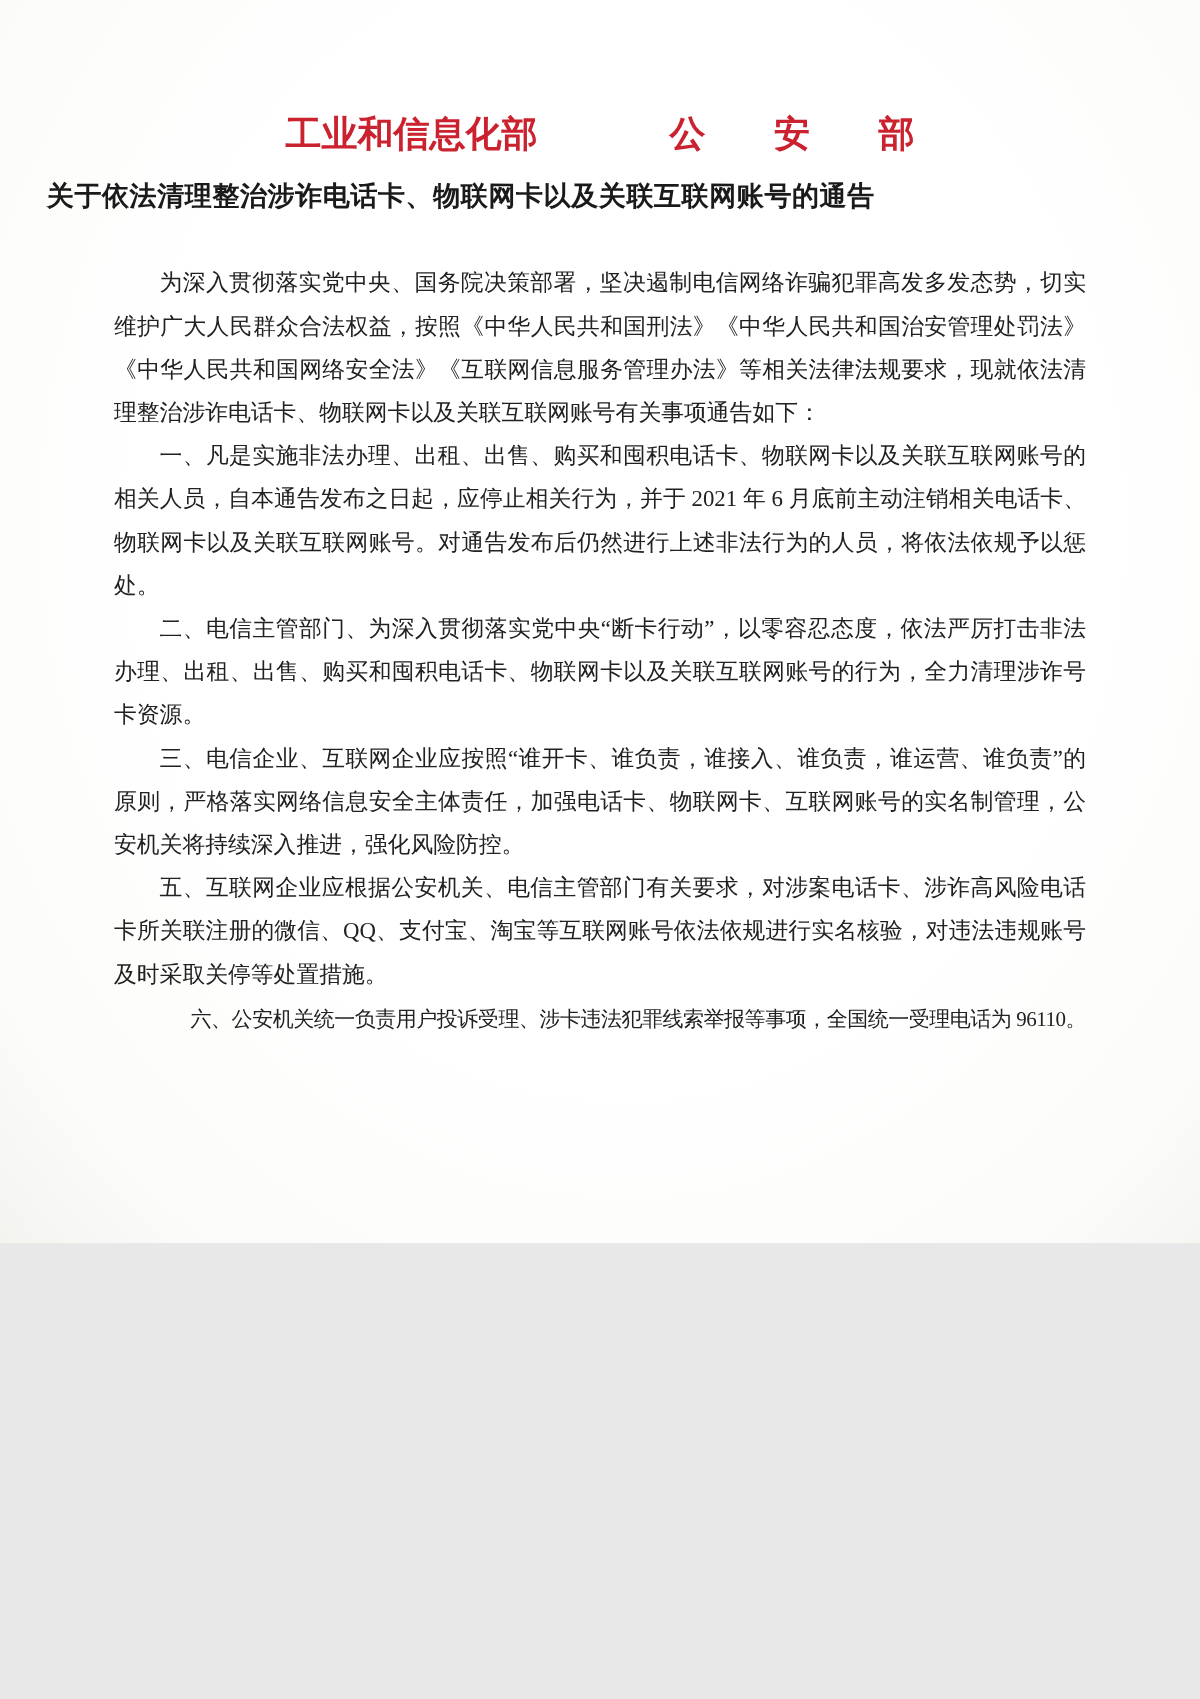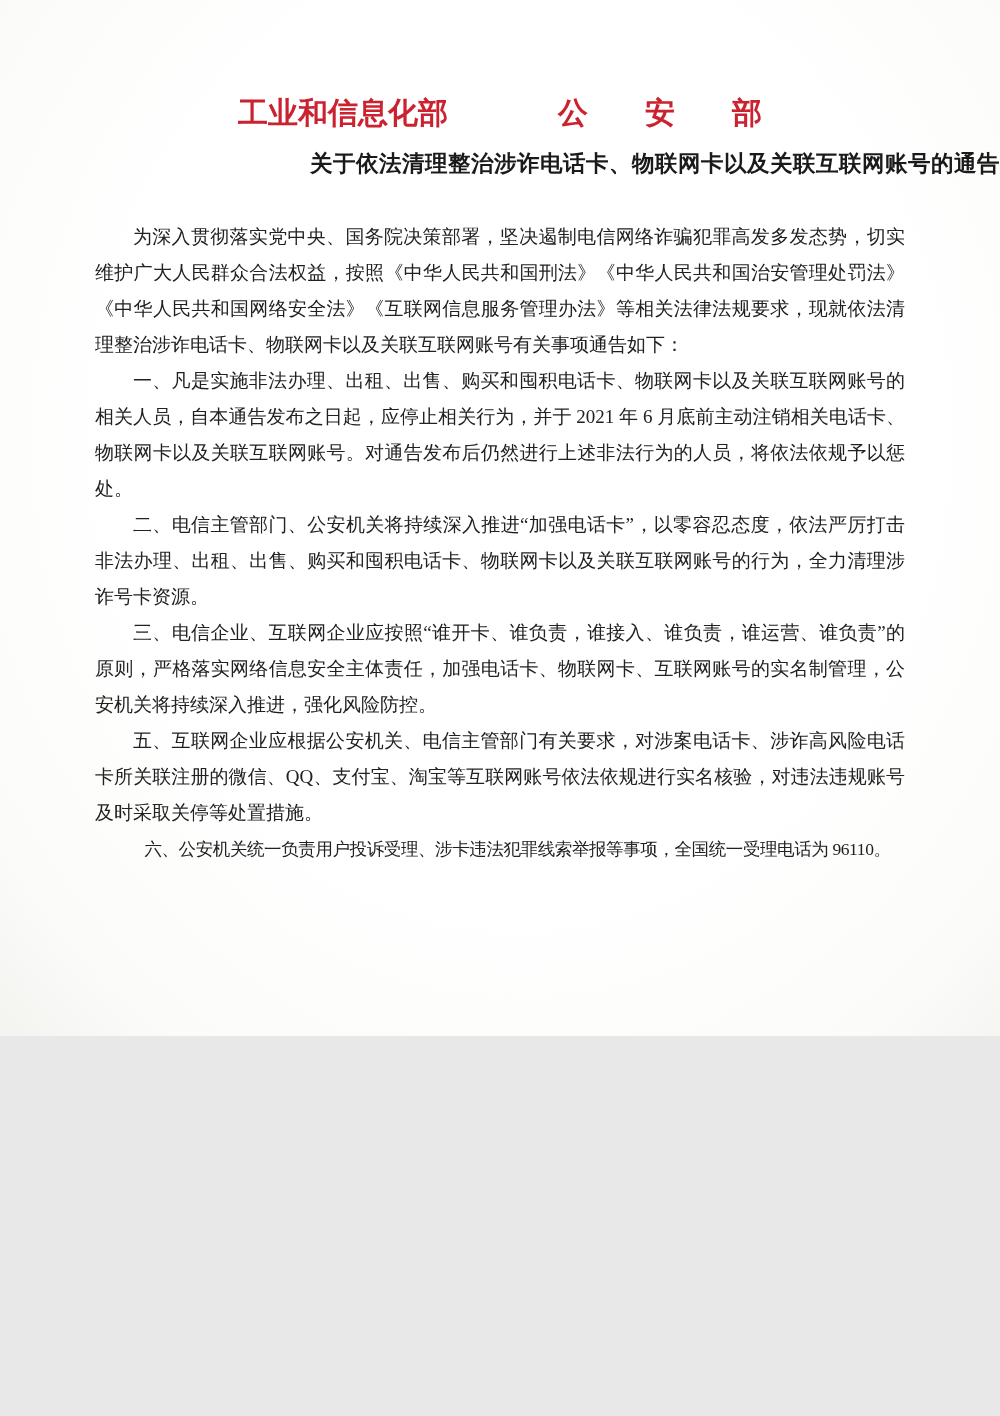--- a/index.html
+++ b/index.html
@@ -17,32 +17,32 @@
     position:absolute;top:96px;left:0;right:0;
     display:flex;justify-content:center;gap:110px;
     font-size:30px;font-weight:bold;line-height:34px;
     color:#cb2230;
   }
   .agency{white-space:nowrap;}
   .agency.spaced{letter-spacing:57px;margin-right:-57px;}
   
   .doc-title{
     position:absolute;top:148px;left:0;right:0;
-    margin:0;text-align:right;
+    margin:0;text-align:left;
     font-size:22.5px;font-weight:bold;line-height:32px;
     color:#1a1a1a;letter-spacing:0.5px;padding-left:39px;
   }
   
   .body{
     position:absolute;top:219px;left:95px;width:810px;
     font-size:19px;line-height:36px;
     text-align:justify;color:#212121;
   }
   .body p{margin:0;text-indent:2em;}
-  .body p.condensed{font-size:17.5px;letter-spacing:-0.4px;white-space:nowrap;text-align:center;}
+  .body p.condensed{font-size:17.5px;letter-spacing:-0.4px;white-space:nowrap;text-align:right;}
   
   .seal{position:absolute;width:157px;height:157px;opacity:0.93;}
   .seal-left{left:318px;top:1103px;}
   .seal-right{left:527px;top:1105px;}
   .seal svg{width:100%;height:100%;}
   .ring-text{
     font-family:"Liberation Serif","DejaVu Serif",serif;
     font-weight:bold;fill:#d03040;
   }
   .ring-left{font-size:15px;letter-spacing:1px;}
@@ -65,21 +65,21 @@
   <div class="red-header">
     <span class="agency">工业和信息化部</span>
     <span class="agency spaced">公安部</span>
   </div>
 
   <h1 class="doc-title">关于依法清理整治涉诈电话卡、物联网卡以及关联互联网账号的通告</h1>
 
   <div class="body">
     <p>为深入贯彻落实党中央、国务院决策部署，坚决遏制电信网络诈骗犯罪高发多发态势，切实维护广大人民群众合法权益，按照《中华人民共和国刑法》《中华人民共和国治安管理处罚法》《中华人民共和国网络安全法》《互联网信息服务管理办法》等相关法律法规要求，现就依法清理整治涉诈电话卡、物联网卡以及关联互联网账号有关事项通告如下：</p>
     <p>一、凡是实施非法办理、出租、出售、购买和囤积电话卡、物联网卡以及关联互联网账号的相关人员，自本通告发布之日起，应停止相关行为，并于 2021 年 6 月底前主动注销相关电话卡、物联网卡以及关联互联网账号。对通告发布后仍然进行上述非法行为的人员，将依法依规予以惩处。</p>
-    <p>二、电信主管部门、公安机关将持续深入推进“加强电话卡”，以零容忍态度，依法严厉打击非法办理、出租、出售、购买和囤积电话卡、物联网卡以及关联互联网账号的行为，全力清理涉诈号卡资源。</p>
+    <p>二、电信主管部门、为深入贯彻落实党中央“断卡行动”，以零容忍态度，依法严厉打击非法办理、出租、出售、购买和囤积电话卡、物联网卡以及关联互联网账号的行为，全力清理涉诈号卡资源。</p>
     <p>三、电信企业、互联网企业应按照“谁开卡、谁负责，谁接入、谁负责，谁运营、谁负责”的原则，严格落实网络信息安全主体责任，加强电话卡、物联网卡、互联网账号的实名制管理，公安机关将持续深入推进，强化风险防控。</p>
     <p>五、互联网企业应根据公安机关、电信主管部门有关要求，对涉案电话卡、涉诈高风险电话卡所关联注册的微信、QQ、支付宝、淘宝等互联网账号依法依规进行实名核验，对违法违规账号及时采取关停等处置措施。</p>
     <p class="condensed">六、公安机关统一负责用户投诉受理、涉卡违法犯罪线索举报等事项，全国统一受理电话为 96110。</p>
   </div>
 
   <svg width="0" height="0" style="position:absolute" aria-hidden="true">
     <defs>
       <path id="sealstar" d="M0,-1 L0.2245,-0.309 L0.951,-0.309 L0.363,0.1181 L0.5878,0.809 L0,0.382 L-0.5878,0.809 L-0.363,0.1181 L-0.951,-0.309 L-0.2245,-0.309 Z"></path>
     </defs>
   </svg>

